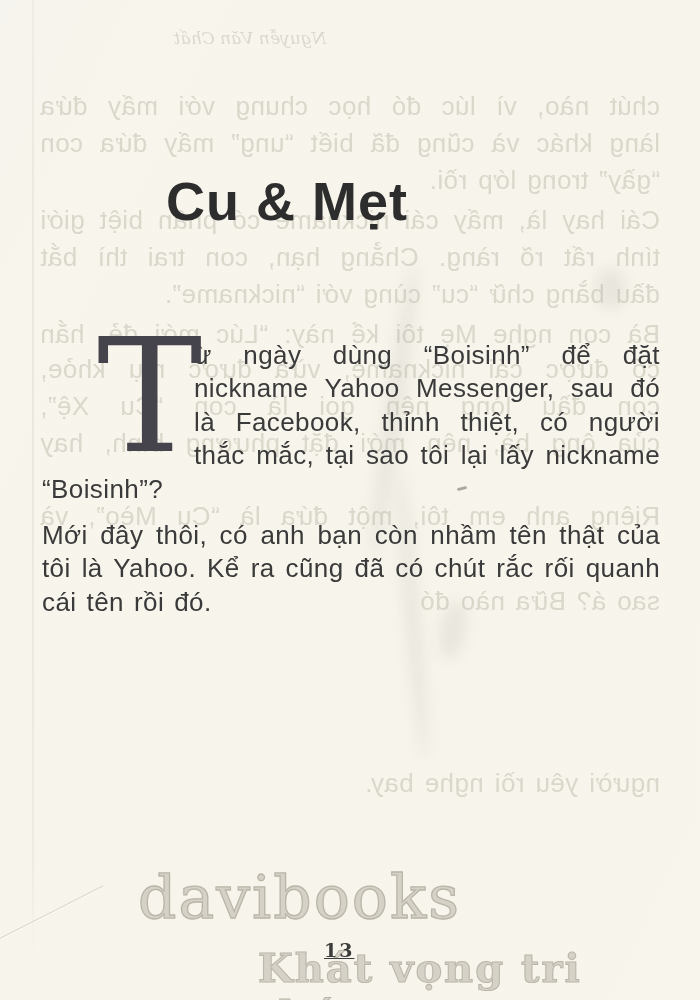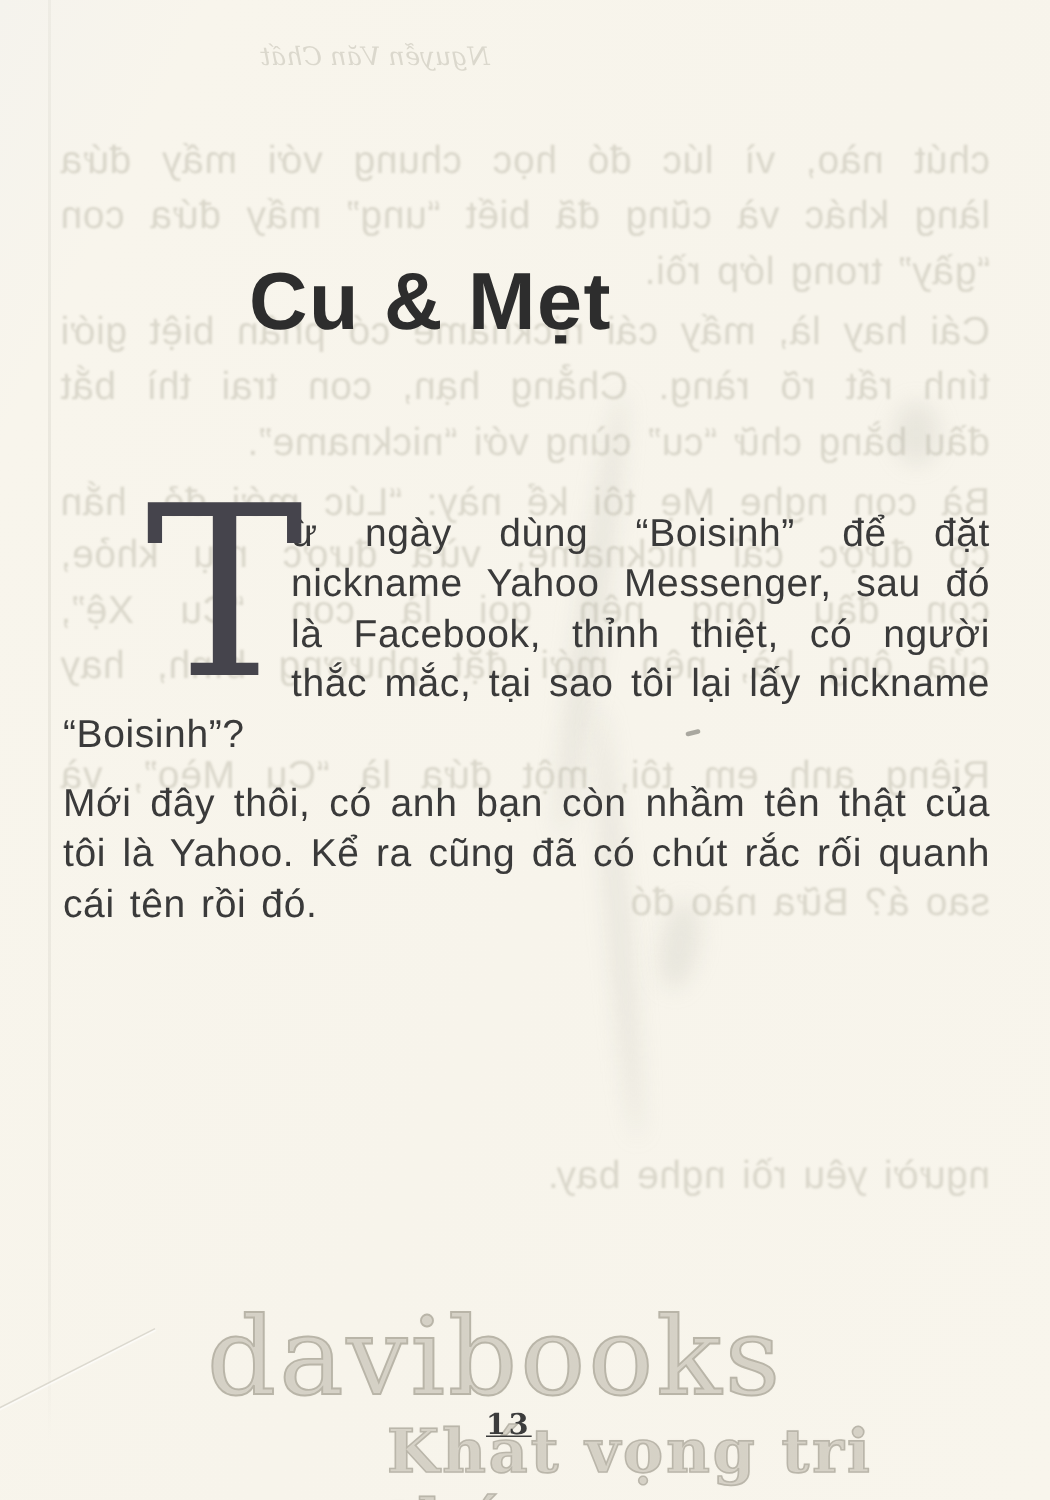--- a/index.html
+++ b/index.html
@@ -97,21 +97,21 @@
     font-size: 158px;
     line-height: 1;
     color: #45444c;
   }
   
   .watermark-logo {
     position: absolute;
     left: 138px; top: 862px;
     z-index: 2;
     font-family: "DejaVu Serif", serif;
-    font-size: 72px;
+    font-size: 60px;
     letter-spacing: 2px;
     color: transparent;
     -webkit-text-stroke: 1.3px #b9b5a8;
     text-shadow: 0 0 1px rgba(185,181,168,.55);
   }
   .watermark-tagline {
     position: absolute;
     left: 258px; top: 944px;
     z-index: 2;
     font-family: "DejaVu Serif", serif;

